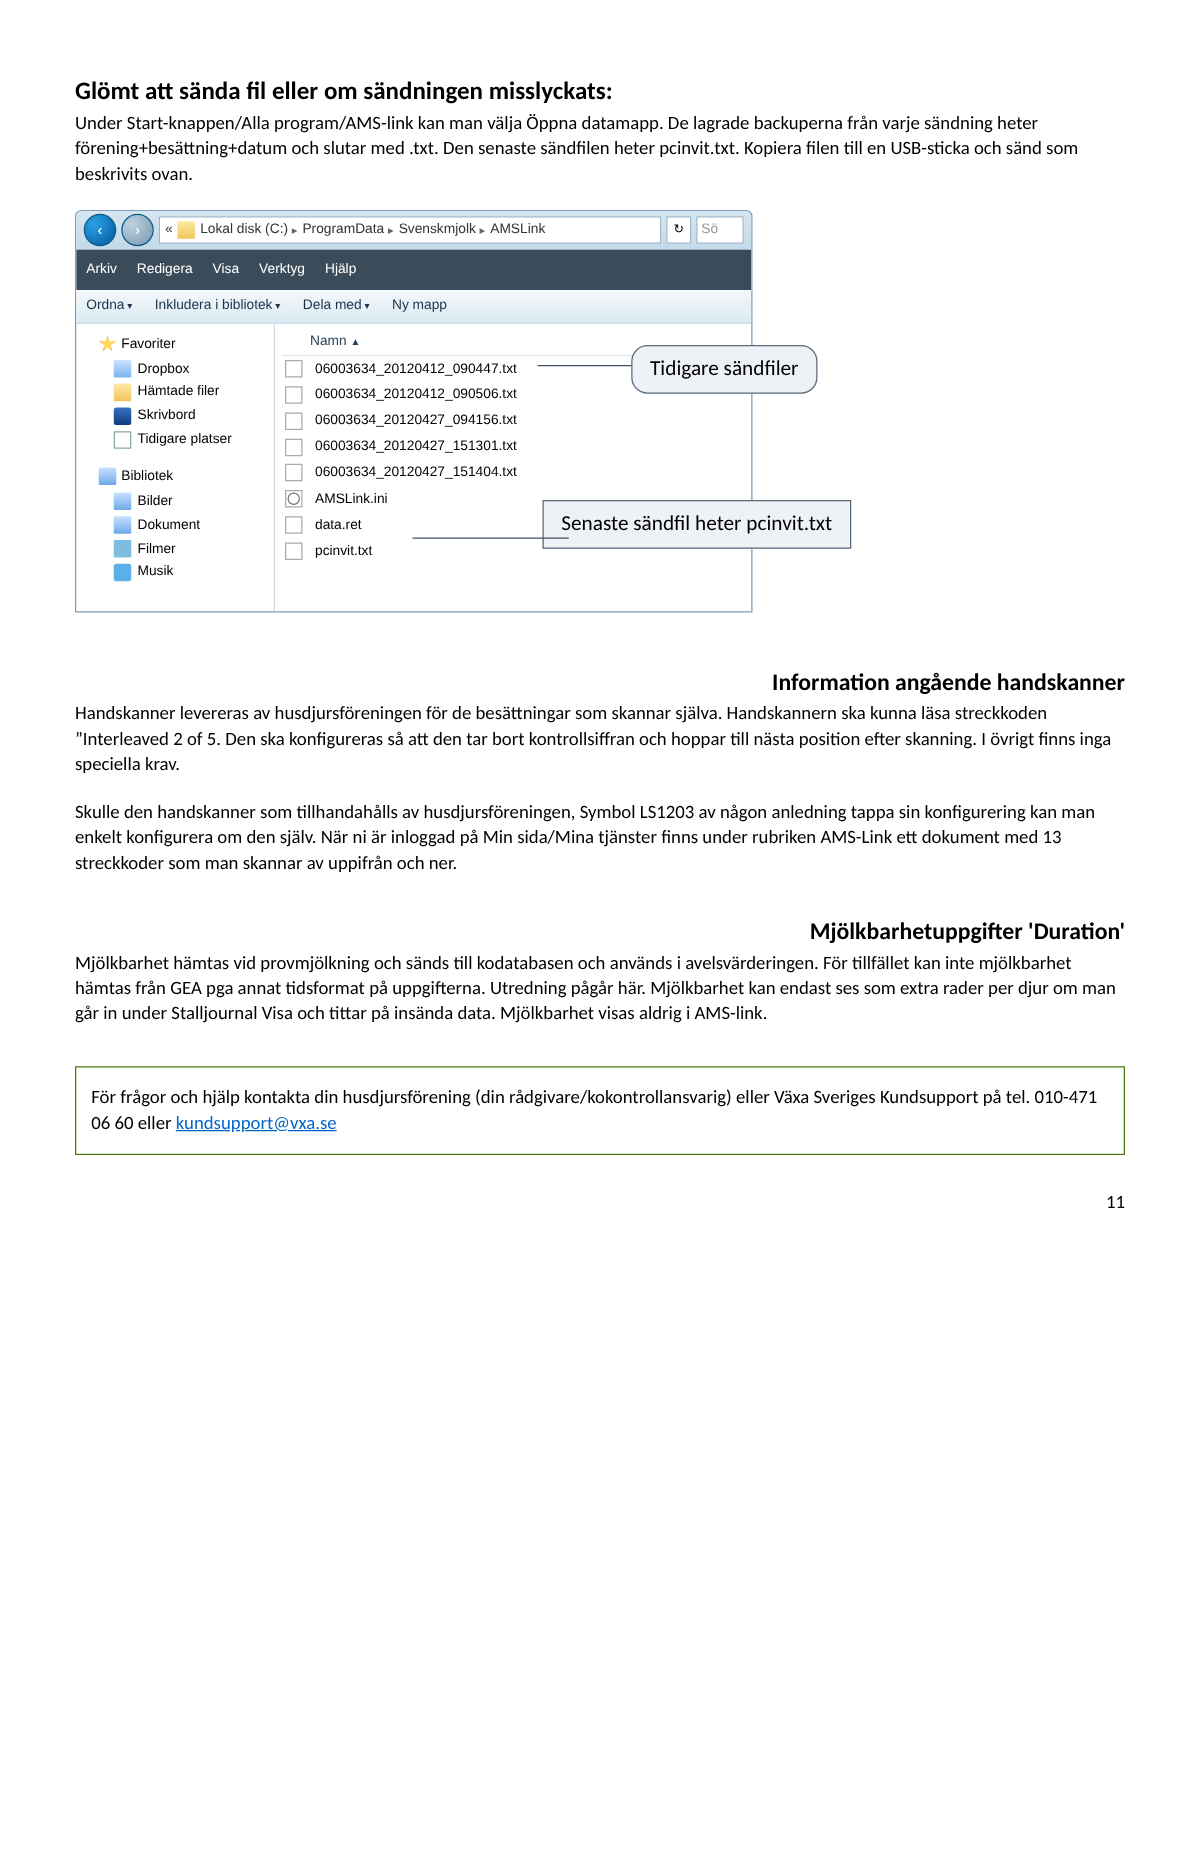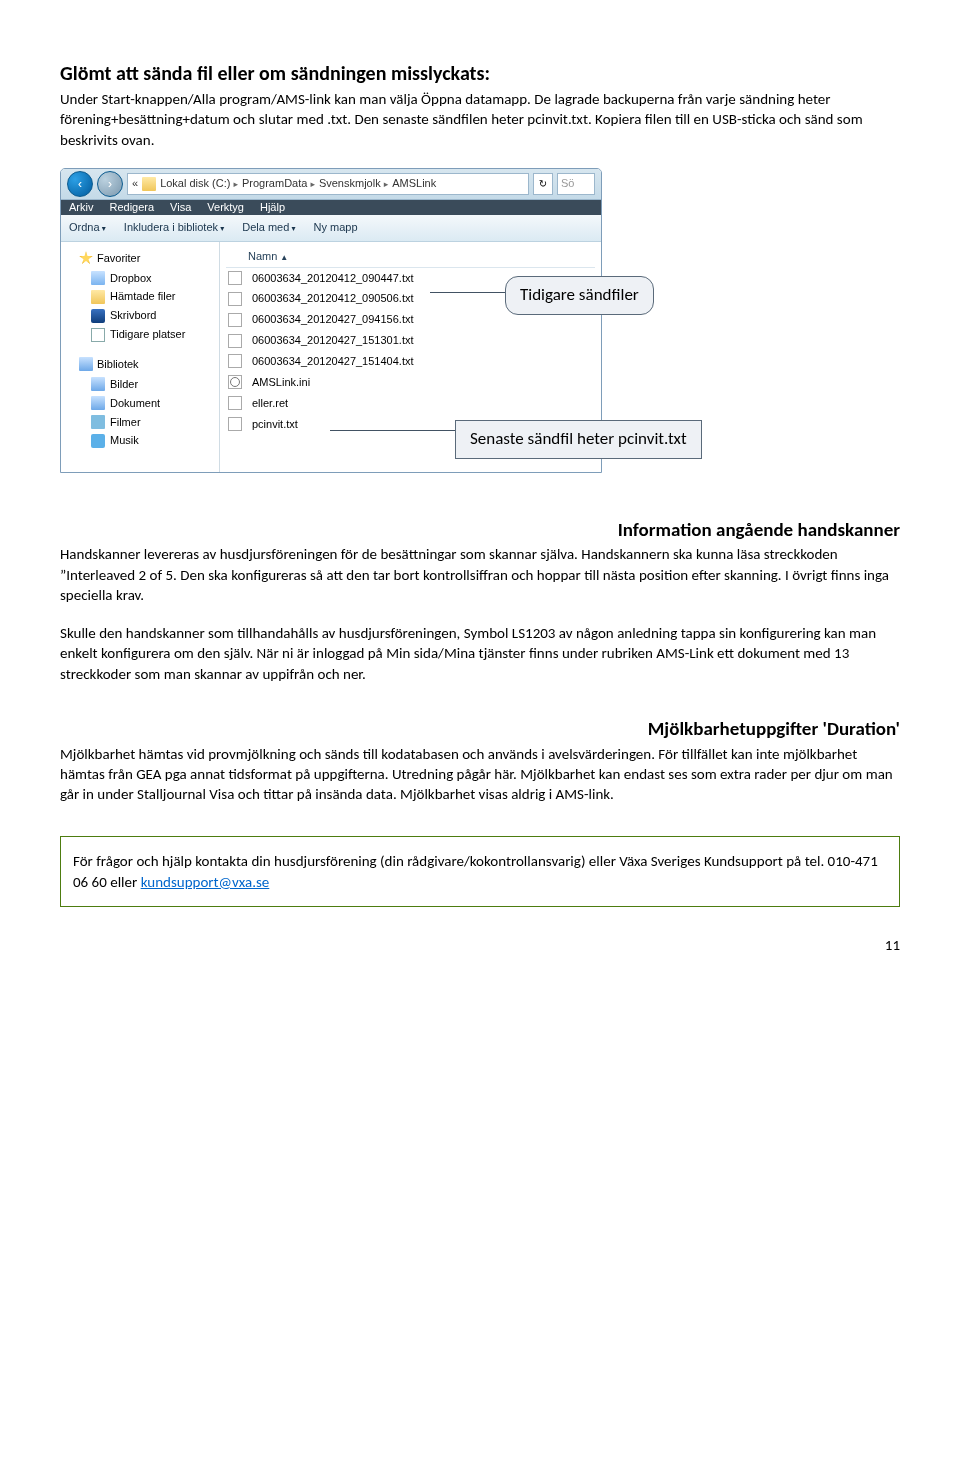--- a/index.html
+++ b/index.html
@@ -75,21 +75,21 @@
   }
   .addressbar .crumb { display:flex; align-items:center; gap:3px;}
   .addressbar .sep { color:#666; font-size:9px; }
   .searchbox {
     width:30px; height:20px; background:#fff; border:1px solid #9cb7cc;
     display:flex;align-items:center;padding:0 3px;font-size:11px;color:#999;
   }
   .ex-menubar {
     background:#3a4b5a;
     color:#fff;
-    height:15px;
+    height:32px;
     display:flex;
     align-items:center;
     gap:16px;
     padding:0 8px;
     font-size:11px;
   }
   .ex-toolbar {
     background: linear-gradient(#f4f8fb,#dbeaf3);
     height:26px;
     display:flex;
@@ -286,34 +286,34 @@
           <div class="list-row">
               <span class="ico ico-txt"></span>
               <span class="fn">06003634_20120427_151404.txt</span>
             </div>
           <div class="list-row">
               <span class="ico ico-ini"></span>
               <span class="fn">AMSLink.ini</span>
             </div>
           <div class="list-row">
               <span class="ico ico-txt"></span>
-              <span class="fn">eller.ret</span>
+              <span class="fn">data.ret</span>
             </div>
           <div class="list-row">
               <span class="ico ico-txt"></span>
               <span class="fn">pcinvit.txt</span>
             </div>
         </div>
       </div>
     </div>
 
     <div class="callout" style="top:108px; left:445px;border-radius:13px;">Tidigare sändfiler</div>
     <div class="callout-line" style="top:124px; left:370px; width:75px;"></div>
 
-    <div class="callout" style="top:232px; left:395px;margin-top:20px;">Senaste sändfil heter pcinvit.txt</div>
+    <div class="callout" style="top:232px; left:374px;">Senaste sändfil heter pcinvit.txt</div>
     <div class="callout-line" style="top:262px; left:270px; width:125px;"></div>
   </div>
 </div>
 
 <div class="section">
   <h3>Information angående handskanner</h3>
   <p>Handskanner levereras av husdjursföreningen för de besättningar som skannar själva. Handskannern ska kunna läsa streckkoden ”Interleaved 2 of 5. Den ska konfigureras så att den tar bort kontrollsiffran och hoppar till nästa position efter skanning. I övrigt finns inga speciella krav.</p>
   <p>Skulle den handskanner som tillhandahålls av husdjursföreningen, Symbol LS1203 av någon anledning tappa sin konfigurering kan man enkelt konfigurera om den själv. När ni är inloggad på Min sida/Mina tjänster finns under rubriken AMS-Link ett dokument med 13 streckkoder som man skannar av uppifrån och ner.</p>
 </div>
 

